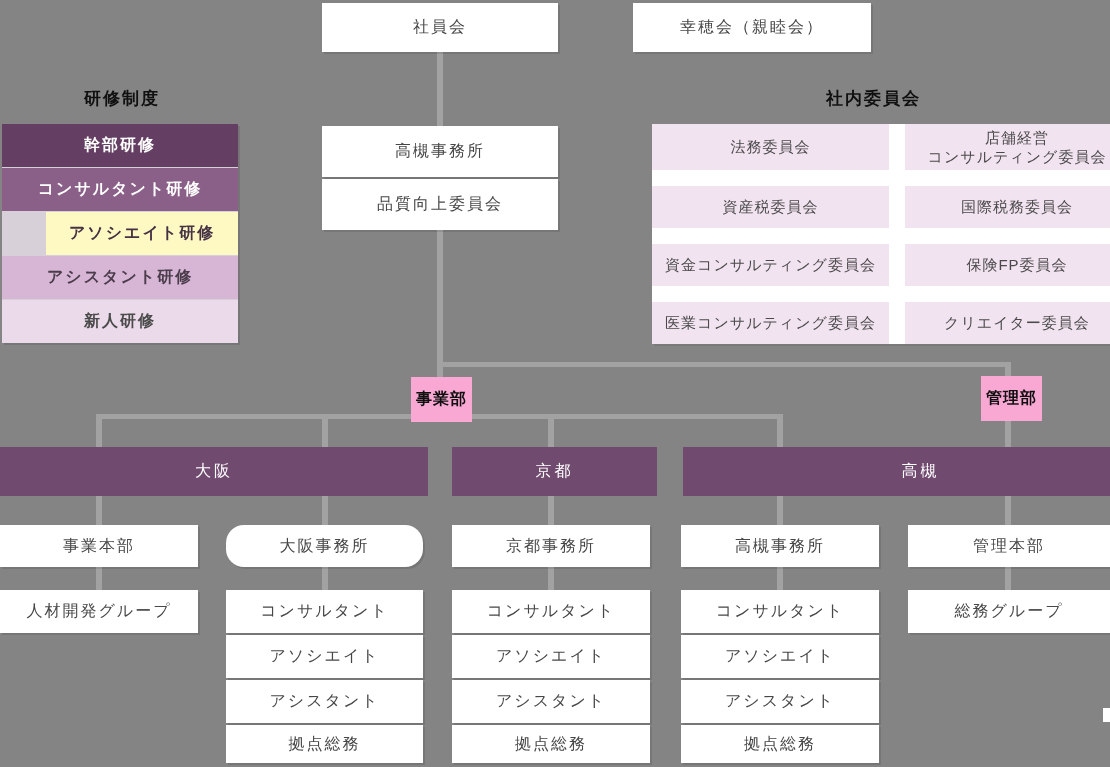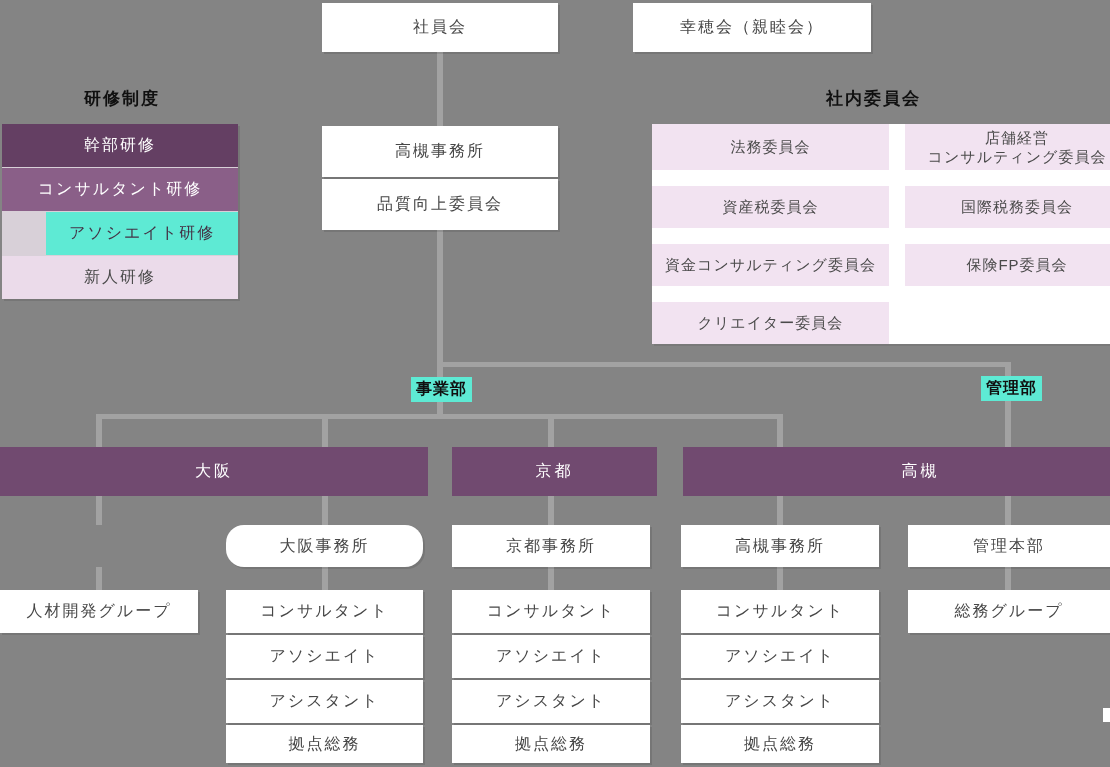--- a/index.html
+++ b/index.html
@@ -18,27 +18,28 @@
   .bar{
     position:absolute;top:447px;height:49px;background:#714a70;color:#ffffff;
     display:flex;align-items:center;justify-content:center;
     font-size:16px;letter-spacing:3px;z-index:2;
   }
   .hdr{
     position:absolute;font-size:17px;font-weight:bold;color:#101010;
     letter-spacing:2px;z-index:2;white-space:nowrap;
   }
   .tag{
-    position:absolute;background:#5eead4;color:#101010;font-weight:bold;
-    font-size:16px;letter-spacing:1px;padding:2px 5px;z-index:3;white-space:nowrap;
+    position:absolute;background:#f9a8d4;color:#101010;font-weight:bold;
+    font-size:16px;letter-spacing:1px;padding:12px 5px;z-index:3;white-space:nowrap;
   }
   .training{
     position:absolute;left:2px;top:124px;width:236px;z-index:2;
     display:flex;flex-direction:column;gap:1px;background:#d8d0d8;
     box-shadow:2px 2px 0 rgba(0,0,0,0.10);
+    font-weight:bold;
   }
   .trow{
     height:43px;display:flex;align-items:center;justify-content:center;
     font-size:16px;letter-spacing:2px;
   }
   .committee-grid{
     position:absolute;left:652px;top:124px;width:477px;z-index:2;
     display:grid;grid-template-columns:237px 1fr;
     grid-template-rows:46px 42px 42px 42px;gap:16px;background:#ffffff;
     box-shadow:2px 2px 0 rgba(0,0,0,0.08);
@@ -90,49 +91,54 @@
     <span>高槻事務所</span>
   </div>
   <div class="box" style="left:322px;top:179px;width:236px;height:51px;">
     <span>品質向上委員会</span>
   </div>
 
   <div class="hdr" style="left:84px;top:87px;">研修制度</div>
   <div class="training">
     <div class="trow" style="background-color: rgb(100, 63, 99); color: rgb(255, 255, 255);">幹部研修</div>
     <div class="trow" style="background-color: rgb(138, 95, 136); color: rgb(255, 255, 255);">コンサルタント研修</div>
-    <div class="trow" style="background-color: #5eead4; color: rgb(68, 49, 68); margin-left: 44px;">アソシエイト研修</div>
+    <div class="trow" style="background-color: #fef9c3; color: rgb(68, 49, 68); margin-left: 44px;">アソシエイト研修</div>
+    <div class="trow" style="background-color: rgb(214, 181, 213); color: rgb(74, 60, 74);">アシスタント研修</div>
     <div class="trow" style="background-color: rgb(235, 219, 234); color: rgb(74, 74, 74);">新人研修</div>
   </div>
 
   <div class="hdr" style="left:826px;top:87px;">社内委員会</div>
   <div class="committee-grid">
     <div class="committee-cell">法務委員会</div>
     <div class="committee-cell">店舗経営
 コンサルティング委員会</div>
     <div class="committee-cell">資産税委員会</div>
     <div class="committee-cell">国際税務委員会</div>
     <div class="committee-cell">資金コンサルティング委員会</div>
     <div class="committee-cell">保険FP委員会</div>
+    <div class="committee-cell">医業コンサルティング委員会</div>
     <div class="committee-cell">クリエイター委員会</div>
   </div>
 
   <div class="tag" style="left:411px;top:377px;">事業部</div>
   <div class="tag" style="left:981px;top:376px;">管理部</div>
 
   <div class="bar" style="left: 0px; width: 428px; background-color: rgb(113, 74, 112);">
     <span>大阪</span>
   </div>
   <div class="bar" style="left: 452px; width: 205px; background-color: rgb(113, 74, 112);">
     <span>京都</span>
   </div>
   <div class="bar" style="left: 683px; width: 427px; background-color: rgb(113, 74, 112); padding-left: 24px;">
     <span>高槻</span>
   </div>
 
+  <div class="box" style="left:0px;top:525px;width:198px;height:42px;">
+    <span>事業本部</span>
+  </div>
   <div class="box" style="left:226px;top:525px;width:197px;height:42px;border-radius:18px;">
     <span>大阪事務所</span>
   </div>
   <div class="box" style="left:452px;top:525px;width:198px;height:42px;">
     <span>京都事務所</span>
   </div>
   <div class="box" style="left:681px;top:525px;width:198px;height:42px;">
     <span>高槻事務所</span>
   </div>
   <div class="box" style="left:908px;top:525px;width:202px;height:42px;">

